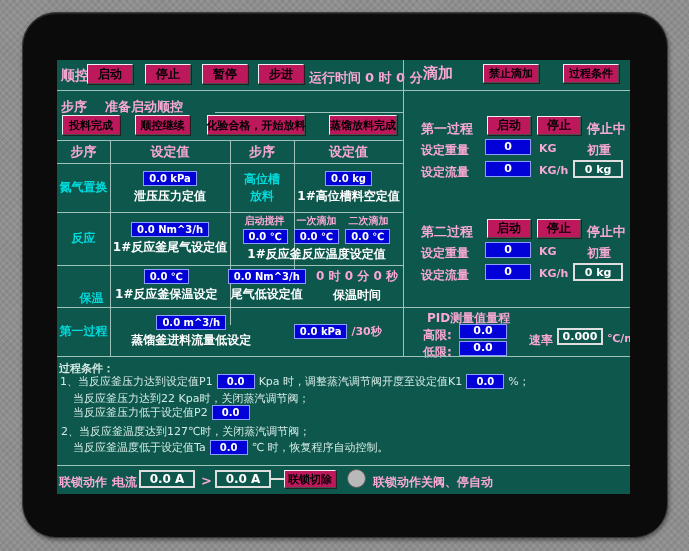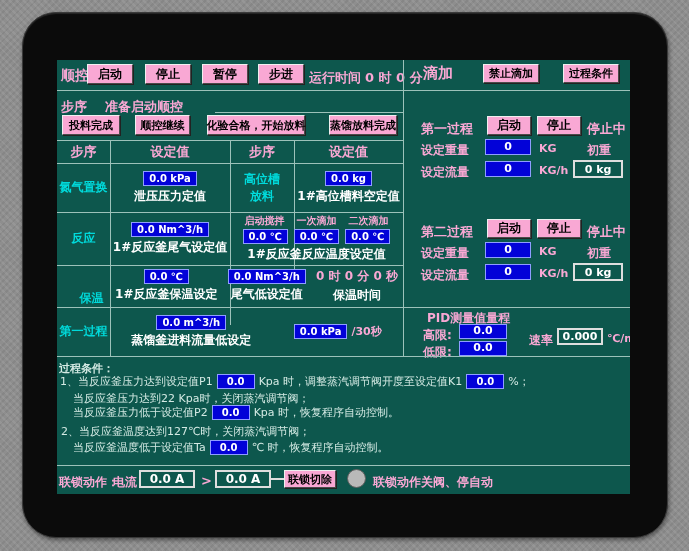--- a/index.html
+++ b/index.html
@@ -12,21 +12,21 @@
   .bezel { position:absolute; left:22px; top:12px; width:646px; height:526px;
     background:#0b0b0b; border-radius:34px; border:1px solid #3a3a3a;
     box-shadow: inset 0 1px 1px rgba(255,255,255,.12), 1px 2px 4px rgba(0,0,0,.45); }
   .screen { position:absolute; left:57px; top:60px; width:573px; height:434px;
     background:#0d574d; overflow:hidden; }
   .abs { position:absolute; }
   .hline { position:absolute; height:1px; background:#9cc2ba; }
   .vline { position:absolute; width:1px; background:#9cc2ba; }
   .lbl { position:absolute; color:#f9a8d4; font-weight:bold; white-space:nowrap; }
   .cyan { color:#00dadb; font-weight:bold; white-space:nowrap; }
-  .btn { position:absolute; background:#f9a8d4; color:#000; font-weight:bold;
+  .btn { position:absolute; background:#be185d; color:#000; font-weight:bold;
     display:flex; align-items:center; justify-content:center; white-space:nowrap;
     border-top:1px solid #efefef; border-left:1px solid #efefef;
     border-right:1px solid #4b4b4b; border-bottom:1px solid #4b4b4b;
     box-shadow:1px 1px 0 #222; font-size:12px; }
   .bluebox { background:#0202d8; color:#fff; border:1px solid #8f9dff; font-weight:bold;
     display:inline-flex; align-items:center; justify-content:center;
     font-size:10px; padding:1px 5px; white-space:nowrap; line-height:1.1; }
   .dispbox { position:absolute; border:2px solid #dedede; color:#fff; font-weight:bold;
     display:flex; align-items:center; justify-content:center; white-space:nowrap; }
   .cell { position:absolute; display:flex; flex-direction:column; align-items:center; justify-content:center; }
@@ -204,21 +204,20 @@
       <span>1、当反应釜压力达到设定值P1</span>
       <span class="bluebox">0.0</span>
       <span>Kpa 时，调整蒸汽调节阀开度至设定值K1</span>
       <span class="bluebox">0.0</span>
       <span>%；</span>
     </div>
     <div class="cond" style="left:16px; top:331px;">当反应釜压力达到22 Kpa时，关闭蒸汽调节阀；</div>
     <div class="cond" style="left:16px; top:345px;">
       <span>当反应釜压力低于设定值P2</span>
       <span class="bluebox">0.0</span>
-      <span>Kpa 时，恢复程序自动控制。</span>
     </div>
     <div class="cond" style="left:4px; top:364px;">2、当反应釜温度达到127℃时，关闭蒸汽调节阀；</div>
     <div class="cond" style="left:16px; top:380px;">
       <span>当反应釜温度低于设定值Ta</span>
       <span class="bluebox">0.0</span>
       <span>℃ 时，恢复程序自动控制。</span>
     </div>
 
     <div class="hline" style="left:0; top:405px; width:573px;"></div>
     <div class="lbl" style="left:2px; top:414px; font-size:12px;">联锁动作：</div>

